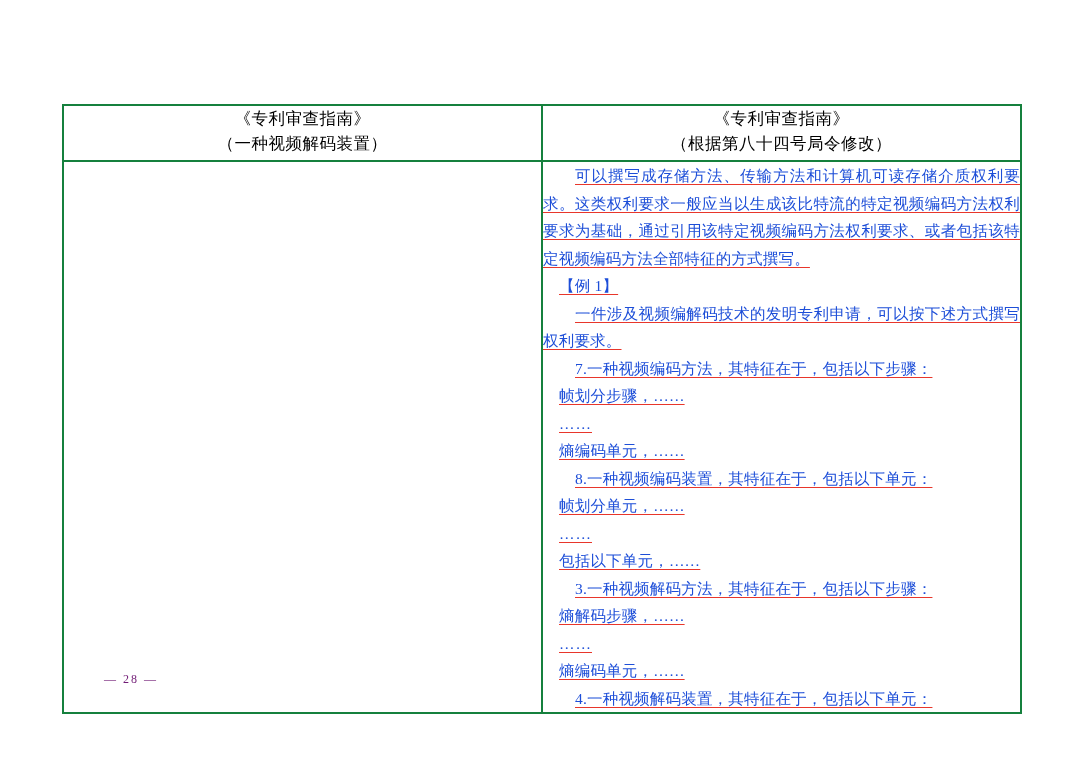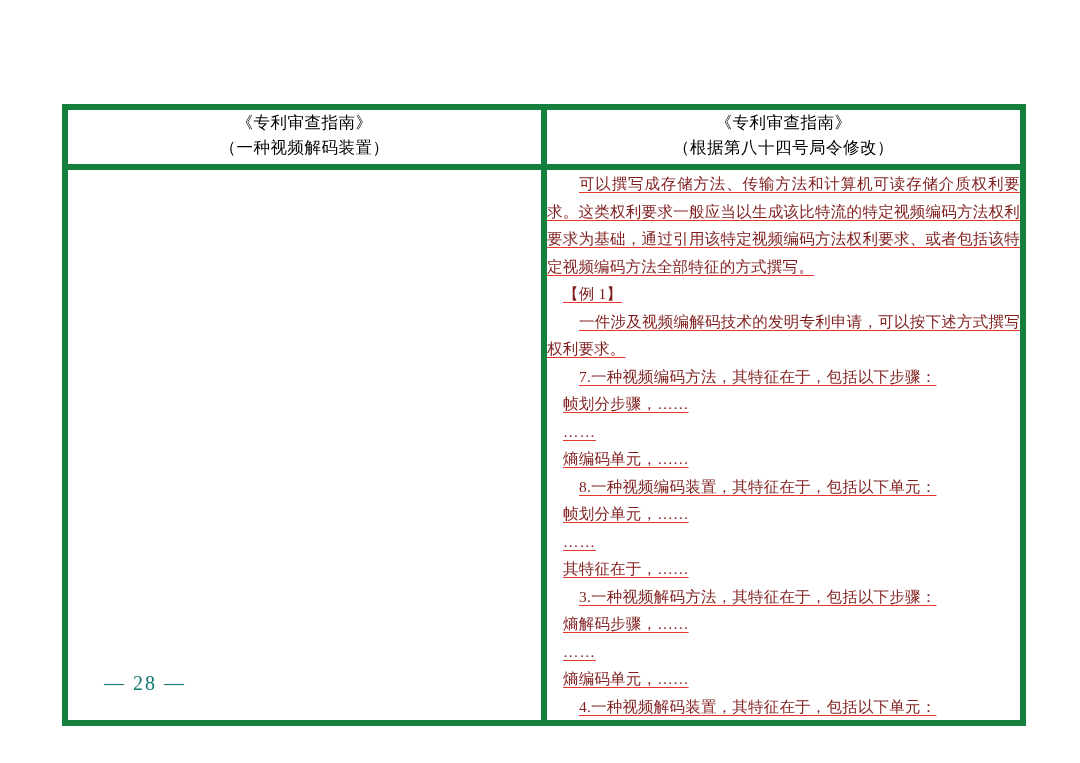--- a/index.html
+++ b/index.html
@@ -25,21 +25,21 @@
   }
   .doc-table {
     position: absolute;
     left: 62px;
     top: 104px;
     width: 958px;
     border-collapse: collapse;
     table-layout: fixed;
   }
   .doc-table td {
-    border: 6px solid #15803d;
+    border: 2px solid #15803d;
     vertical-align: top;
     padding: 0;
   }
   .col-left { width: 479px; }
   .col-right { width: 479px; }
 
   .hdr-cell {
     height: 54px;
     text-align: center;
     padding: 6px 4px 8px 4px;
@@ -54,21 +54,21 @@
 
   .body-cell-left {
     height: 505px;
   }
   .body-cell-right {
     height: 505px;
     padding: 8px 12px 0 12px;
   }
 
   .rev {
-    color: #7f1d1d;
+    color: #1d4ed8;
     font-size: 15.5px;
     line-height: 27.5px;
     letter-spacing: 0.2px;
   }
   .rev p {
     margin: 0;
     text-decoration: underline;
     text-decoration-color: #e8362b;
     text-underline-offset: 3px;
     text-align: justify;
@@ -77,23 +77,23 @@
   .rev p.indent1 { text-indent: 16px; }
   .rev p.dots {
     text-indent: 16px;
     letter-spacing: 1px;
   }
 
   .page-number {
     position: absolute;
     left: 104px;
     top: 672px;
-    font-size: 20px;
+    font-size: 12px;
     letter-spacing: 2px;
-    color: #0f766e;
+    color: #701a75;
   }
 </style>
 </head>
 <body>
 
 <div class="page">
 
   <table class="doc-table">
     <colgroup>
       <col class="col-left">
@@ -119,21 +119,21 @@
             <p class="indent2">可以撰写成存储方法、传输方法和计算机可读存储介质权利要求。这类权利要求一般应当以生成该比特流的特定视频编码方法权利要求为基础，通过引用该特定视频编码方法权利要求、或者包括该特定视频编码方法全部特征的方式撰写。</p>
             <p class="indent1">【例 1】</p>
             <p class="indent2">一件涉及视频编解码技术的发明专利申请，可以按下述方式撰写权利要求。</p>
             <p class="indent2">7.一种视频编码方法，其特征在于，包括以下步骤：</p>
             <p class="indent1">帧划分步骤，……</p>
             <p class="dots">……</p>
             <p class="indent1">熵编码单元，……</p>
             <p class="indent2">8.一种视频编码装置，其特征在于，包括以下单元：</p>
             <p class="indent1">帧划分单元，……</p>
             <p class="dots">……</p>
-            <p class="indent1">其特征在于，……</p>
+            <p class="indent1">包括以下单元，……</p>
             <p class="indent2">3.一种视频解码方法，其特征在于，包括以下步骤：</p>
             <p class="indent1">熵解码步骤，……</p>
             <p class="dots">……</p>
             <p class="indent1">熵编码单元，……</p>
             <p class="indent2">4.一种视频解码装置，其特征在于，包括以下单元：</p>
           </div>
         </td>
       </tr>
     </tbody>
   </table>

